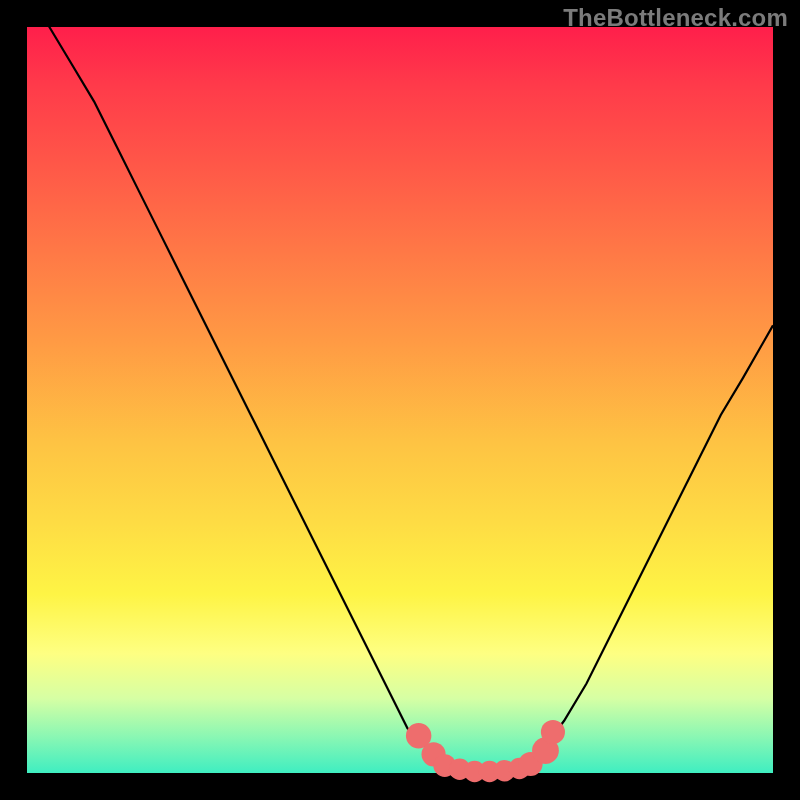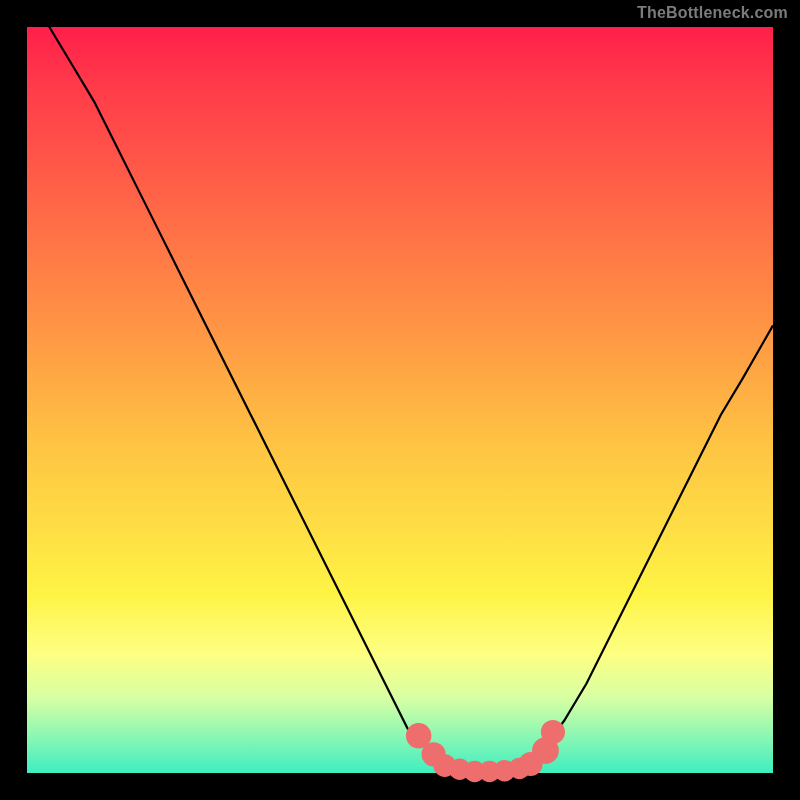--- a/index.html
+++ b/index.html
@@ -36,21 +36,21 @@
       #feff82 84%,
       #d6ffa4 90%,
       #8cf7b3 95%,
       #3feec1 100%);
   }
   .watermark {
     position: absolute;
     top: 4px;
     right: 12px;
     font-family: Arial, Helvetica, sans-serif;
-    font-size: 16px;
+    font-size: 24px;
     font-weight: 600;
     color: #7b7b7b;
     letter-spacing: 0.2px;
   }
   svg.curve {
     position: absolute;
     left: 27px;
     top: 27px;
     width: 746px;
     height: 746px;

